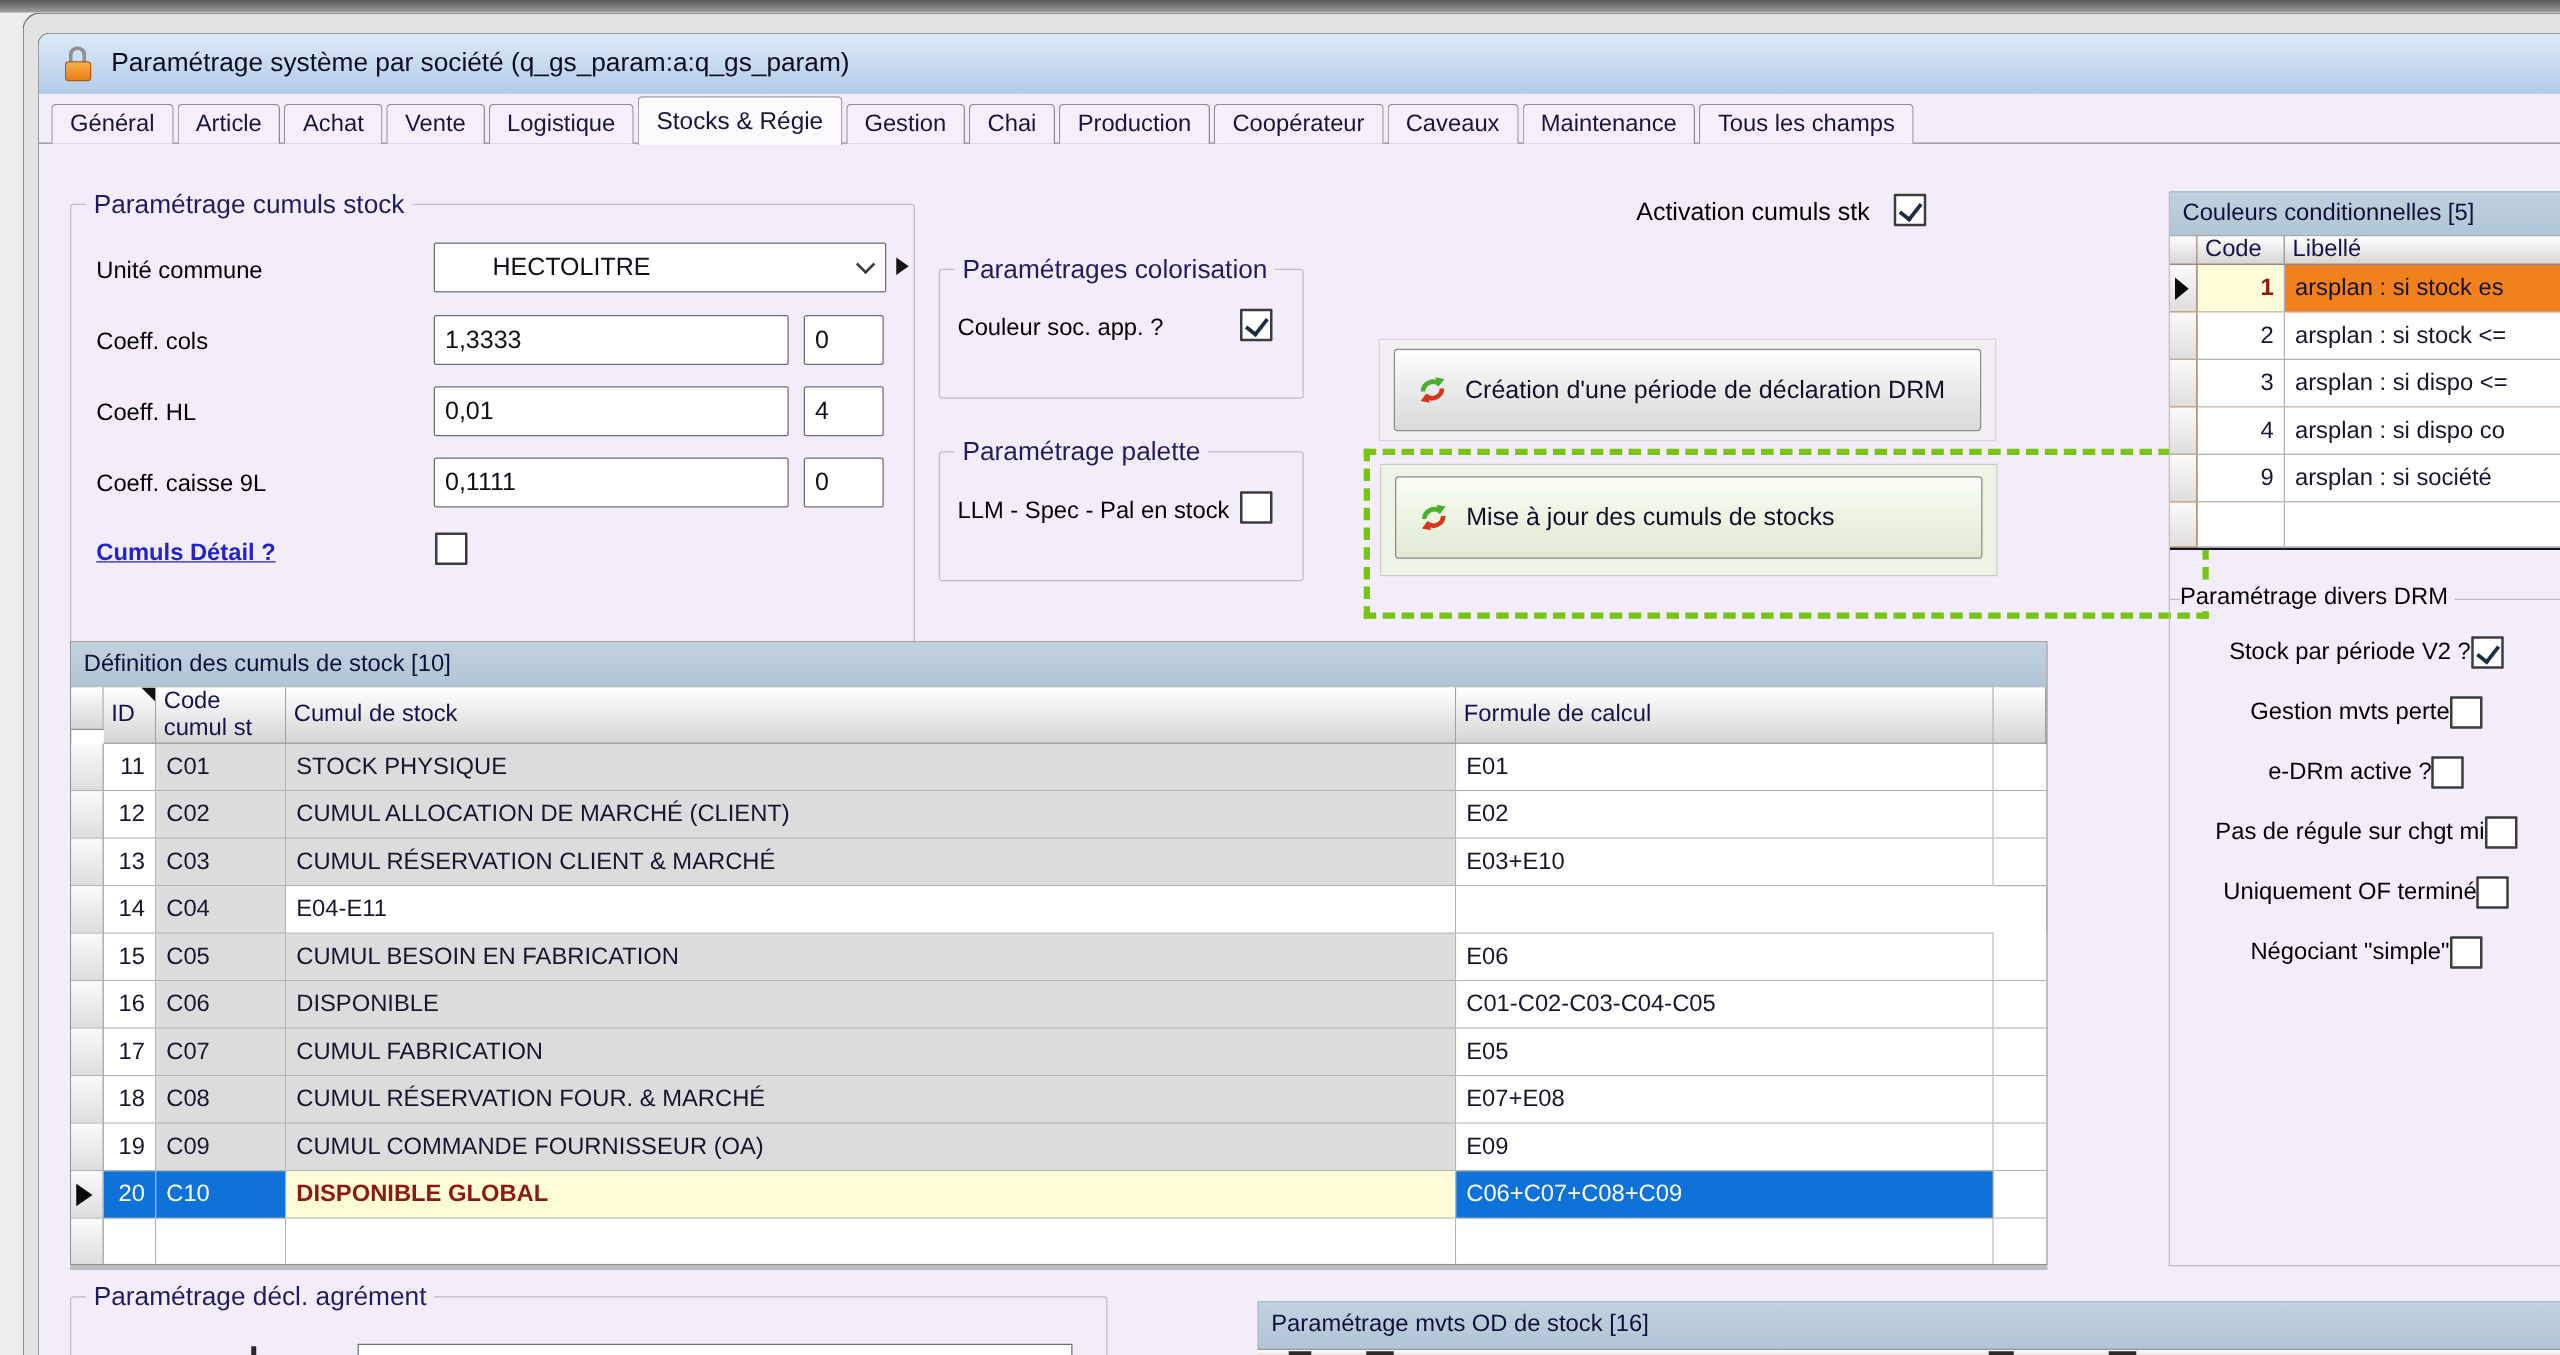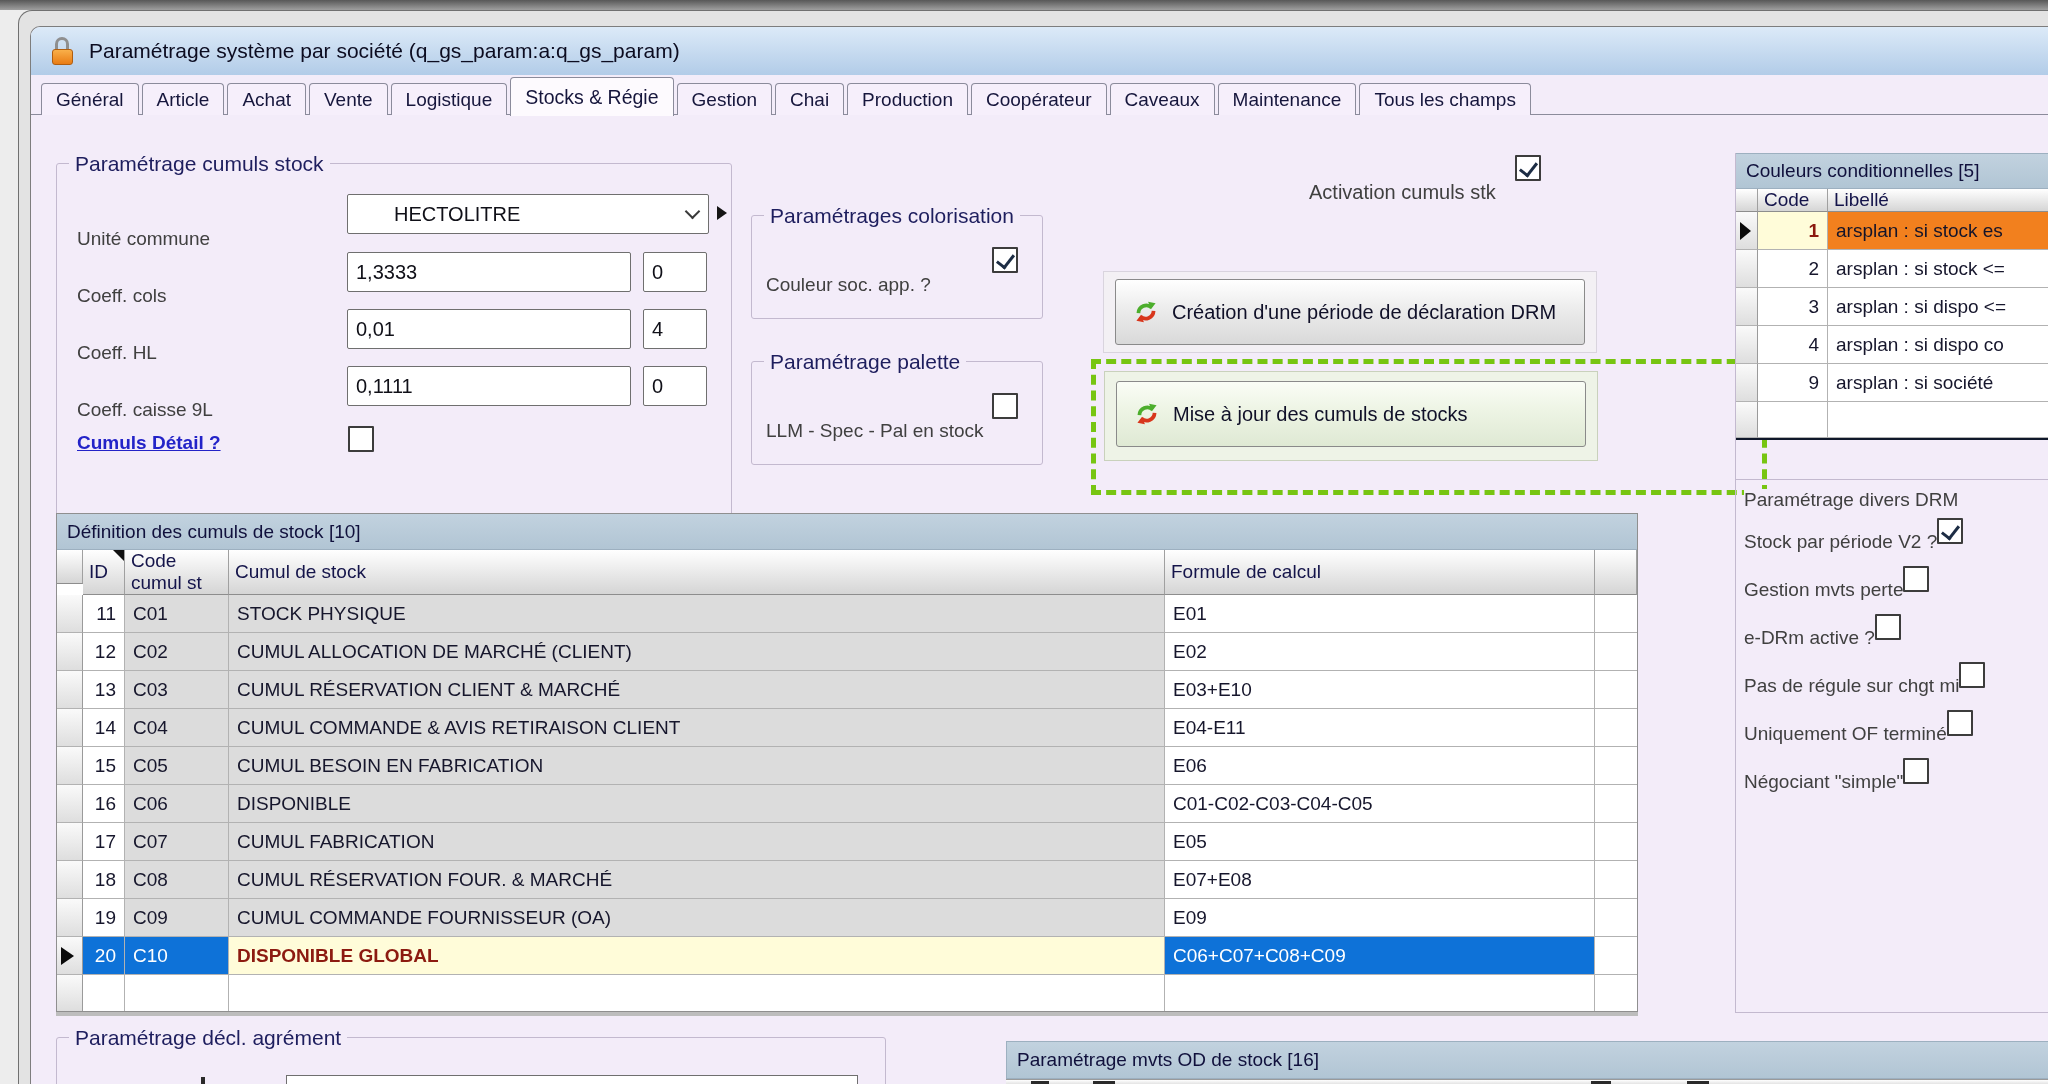--- a/index.html
+++ b/index.html
@@ -34,21 +34,21 @@
     padding:0 14px; margin-right:3px; font-size:19px; color:#16163c;
     background:#f6effb; border:1px solid #8b8b9b; border-bottom:none; border-radius:4px 4px 0 0; }
   .tab.active { z-index:2; height:39px; margin-bottom:-1px; background:#fdfafe; font-size:19.5px; }
 
   .client { position:relative; width:100%; height:calc(100% - 88px); }
 
   
   .groupbox { position:absolute; border:1px solid #c3b9cf; border-radius:3px; }
   .grouplabel { position:absolute; top:-12px; left:12px; background:#f3ecf9;
     padding:0 6px; font-size:21px; color:#1e1e5e; white-space:nowrap; }
-  .fieldlabel { font-size:19px; color:#404040; white-space:nowrap;margin-top:22px; }
+  .fieldlabel { font-size:19px; color:#000000; white-space:nowrap; }
   .tbox { background:#fff; border:1px solid #6f6f6f; border-radius:2px;
     font-size:20px; color:#101018; font-family:"Liberation Sans",sans-serif; padding:0 8px; }
   .checkbox { position:relative; width:26px; height:26px; background:#fff;
     border:2px solid #3c3c3c; border-radius:1px; display:inline-block; }
   .checkbox.checked::after { content:""; position:absolute; left:6px; top:2px;
     width:8px; height:14px; border-right:3px solid #1c2c44; border-bottom:3px solid #1c2c44;
     transform:rotate(38deg); }
 
   
   .frow { position:absolute; left:20px; display:flex; align-items:center; }
@@ -97,21 +97,21 @@
     border:1px solid #8f8f8f; background:#fff; box-shadow:0 4px 0 #bdbdbd; }
   .defgrid { display:grid; grid-template-columns:26px 42px 104px 936px 430px 1fr; }
 
   .coul-panel { position:absolute; left:1704px; top:38px; width:314px; height:860px;
     border-left:1px solid #c3b9cf; border-bottom:1px solid #c3b9cf; }
   .coulgrid { display:grid; grid-template-columns:22px 70px 1fr; background:#f97316;
     border-bottom:2px solid #0f172a; }
   .cc-orange { background:#f2801e !important; color:#14142a !important; }
 
   .drm-row { position:absolute; left:8px; display:flex; align-items:center;
-    justify-content:flex-start; width:298px; }
+    justify-content:center; width:298px; }
   .divider-line { position:absolute; height:1px; background:#c3b9cf; }
 
   
   .partial-input { position:absolute; background:#fff; border:1px solid #6f6f6f; }
   .sliver-hdr { position:absolute; background:linear-gradient(#ffffff,#cfcfcf);
     border-top:1px solid #9a9a9a; }
   .dark-mark { position:absolute; background:#2a2a2a; }
 </style>
 </head>
 <body>
@@ -352,21 +352,20 @@
         <div class="cell num white">13</div>
         <div class="cell gray">C03</div>
         <div class="cell gray">CUMUL RÉSERVATION CLIENT &amp; MARCHÉ</div>
         <div class="cell white">E03+E10</div>
         <div class="cell white" style="border-right:none;"></div>
       </div>
       <div class="defgrid">
         <div class="mcell" style="height:38px;"></div>
         <div class="cell num white">14</div>
         <div class="cell gray">C04</div>
-        <div class="cell gray">CUMUL COMMANDE &amp; AVIS RETIRAISON CLIENT</div>
         <div class="cell white">E04-E11</div>
         <div class="cell white" style="border-right:none;"></div>
       </div>
       <div class="defgrid">
         <div class="mcell" style="height:38px;"></div>
         <div class="cell num white">15</div>
         <div class="cell gray">C05</div>
         <div class="cell gray">CUMUL BESOIN EN FABRICATION</div>
         <div class="cell white">E06</div>
         <div class="cell white" style="border-right:none;"></div>

